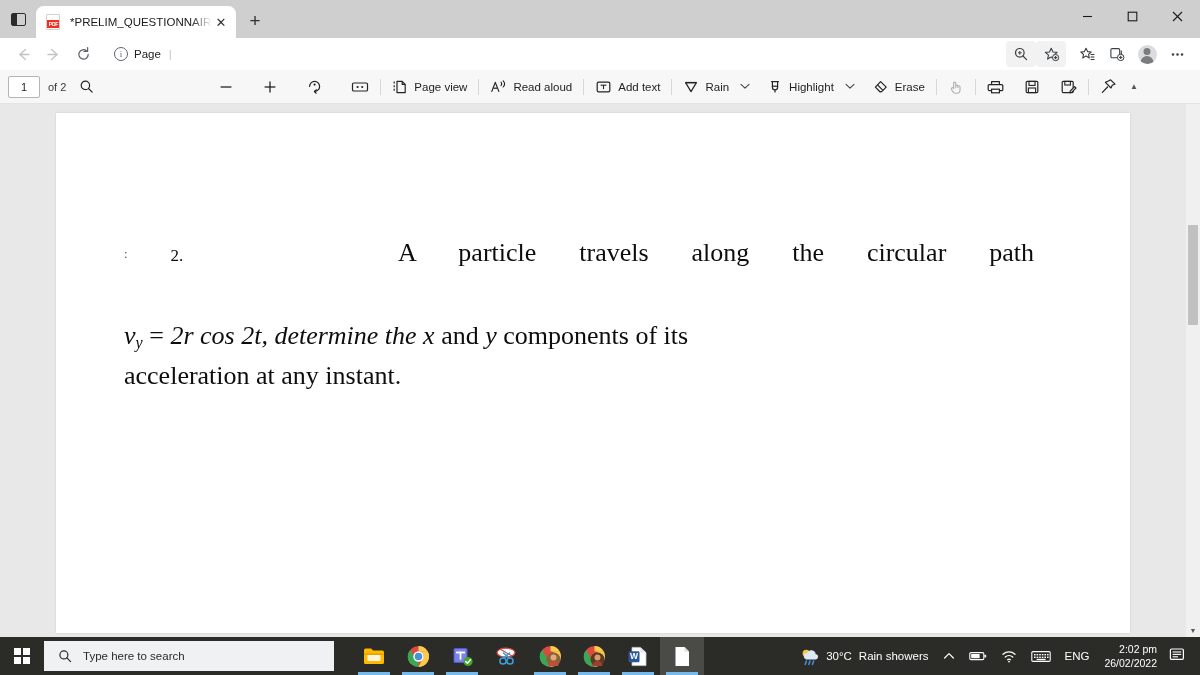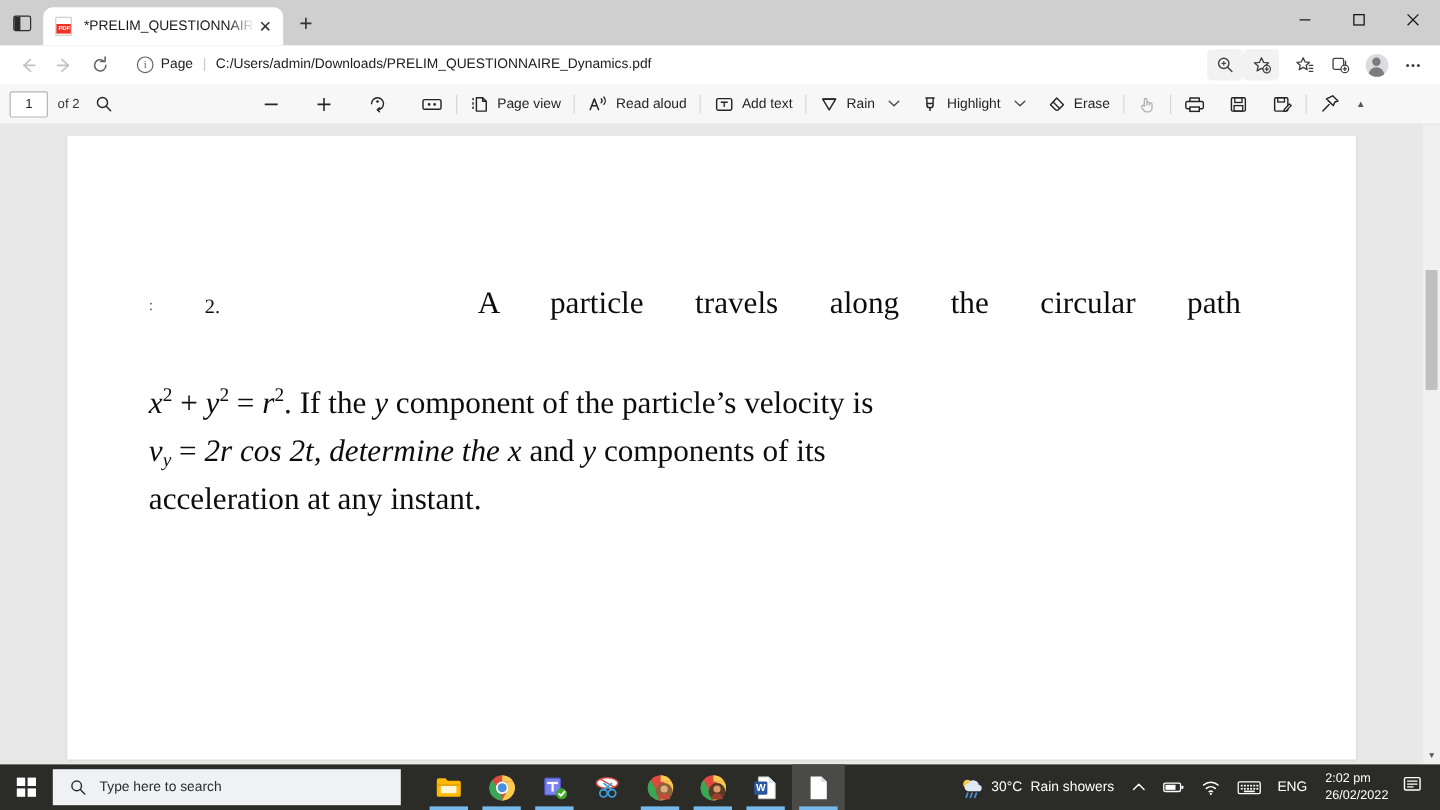--- a/index.html
+++ b/index.html
@@ -255,21 +255,21 @@
     background: #76b9ed;
   }
   .taskbar-spacer { flex: 1; }
   .tray { display: flex; align-items: center; gap: 0; flex: none; padding-right: 4px; }
   .tray-item {
     display: flex; align-items: center; gap: 7px;
     color: #ffffff; font-size: 11.5px; padding: 0 7px; height: 38px;
   }
   .clock {
     color: #ffffff; font-size: 10.5px; line-height: 14px;
-    text-align: left; padding: 0 8px;
+    text-align: right; padding: 0 8px;
   }
   .weather-icon { width: 20px; height: 18px; position: relative; flex: none; }
   .notif-icon { padding: 0 10px 0 4px; color: #fff; }
 </style>
 </head>
 <body>
 
 <div class="titlebar">
   <div class="tab-search-btn">
     <div class="tab-search-glyph"></div>
@@ -319,21 +319,20 @@
   <div class="navbtn">
     <svg width="17" height="17" viewBox="0 0 17 17">
         <path d="M13.2 8.5 A4.7 4.7 0 1 1 11.6 4.9" fill="none" stroke="currentColor" stroke-width="1.3" stroke-linecap="round"></path>
         <path d="M12.6 1.6 L12.6 5.3 L8.9 5.3" fill="none" stroke="currentColor" stroke-width="1.3" stroke-linecap="round" stroke-linejoin="round"></path>
       </svg>
   </div>
   <div class="omnibox">
     <span class="omni-info">i</span>
     <span class="omni-scheme">Page</span>
     <span class="omni-sep">|</span>
-    <span class="omni-url">C:/Users/admin/Downloads/PRELIM_QUESTIONNAIRE_Dynamics.pdf</span>
   </div>
   <div class="addr-icons">
     <div class="addr-icon boxed">
       <svg width="16" height="16" viewBox="0 0 16 16">
           <circle cx="6.8" cy="6.8" r="4.3" fill="none" stroke="#3c4043" stroke-width="1.2"></circle>
           <line x1="10" y1="10" x2="13.6" y2="13.6" stroke="#3c4043" stroke-width="1.2" stroke-linecap="round"></line>
           <line x1="5" y1="6.8" x2="8.6" y2="6.8" stroke="#3c4043" stroke-width="1"></line>
           <line x1="6.8" y1="5" x2="6.8" y2="8.6" stroke="#3c4043" stroke-width="1"></line>
         </svg>
     </div>
@@ -518,21 +517,20 @@
         <line x1="7.6" y1="9" x2="2.4" y2="14.4" stroke="#242424" stroke-width="1.2" stroke-linecap="round"></line>
       </svg>
   </div>
   <div class="scroll-up-arrow">▲</div>
 </div>
 
 <div class="viewer">
   <div class="page">
     <div class="doc-text">
       <span class="line j"><span class="dots">:</span> <span class="q-num">2.</span> &nbsp;&nbsp;&nbsp;&nbsp;<span>A  particle  travels  along  the  circular  path</span></span>
-      <span class="line"><span class="mi">x</span><sup>2</sup> <span>+</span> <span class="mi">y</span><sup>2</sup> <span>=</span> <span class="mi">r</span><sup>2</sup><span>. If the</span> <span class="mi">y</span> <span>component of the particle’s velocity is</span></span>
       <span class="line"><span class="mi">v</span><sub class="mi">y</sub> <span>=</span> <span class="mi">2r  cos 2t, determine  the</span> <span class="mi">x</span> <span>and</span> <span class="mi">y</span> <span>components  of  its</span></span>
       <span class="line">acceleration at any instant.</span>
     </div>
   </div>
 </div>
 
 <div class="vscroll">
   <div class="vthumb"></div>
   <div class="vscroll-down">▼</div>
 </div>

